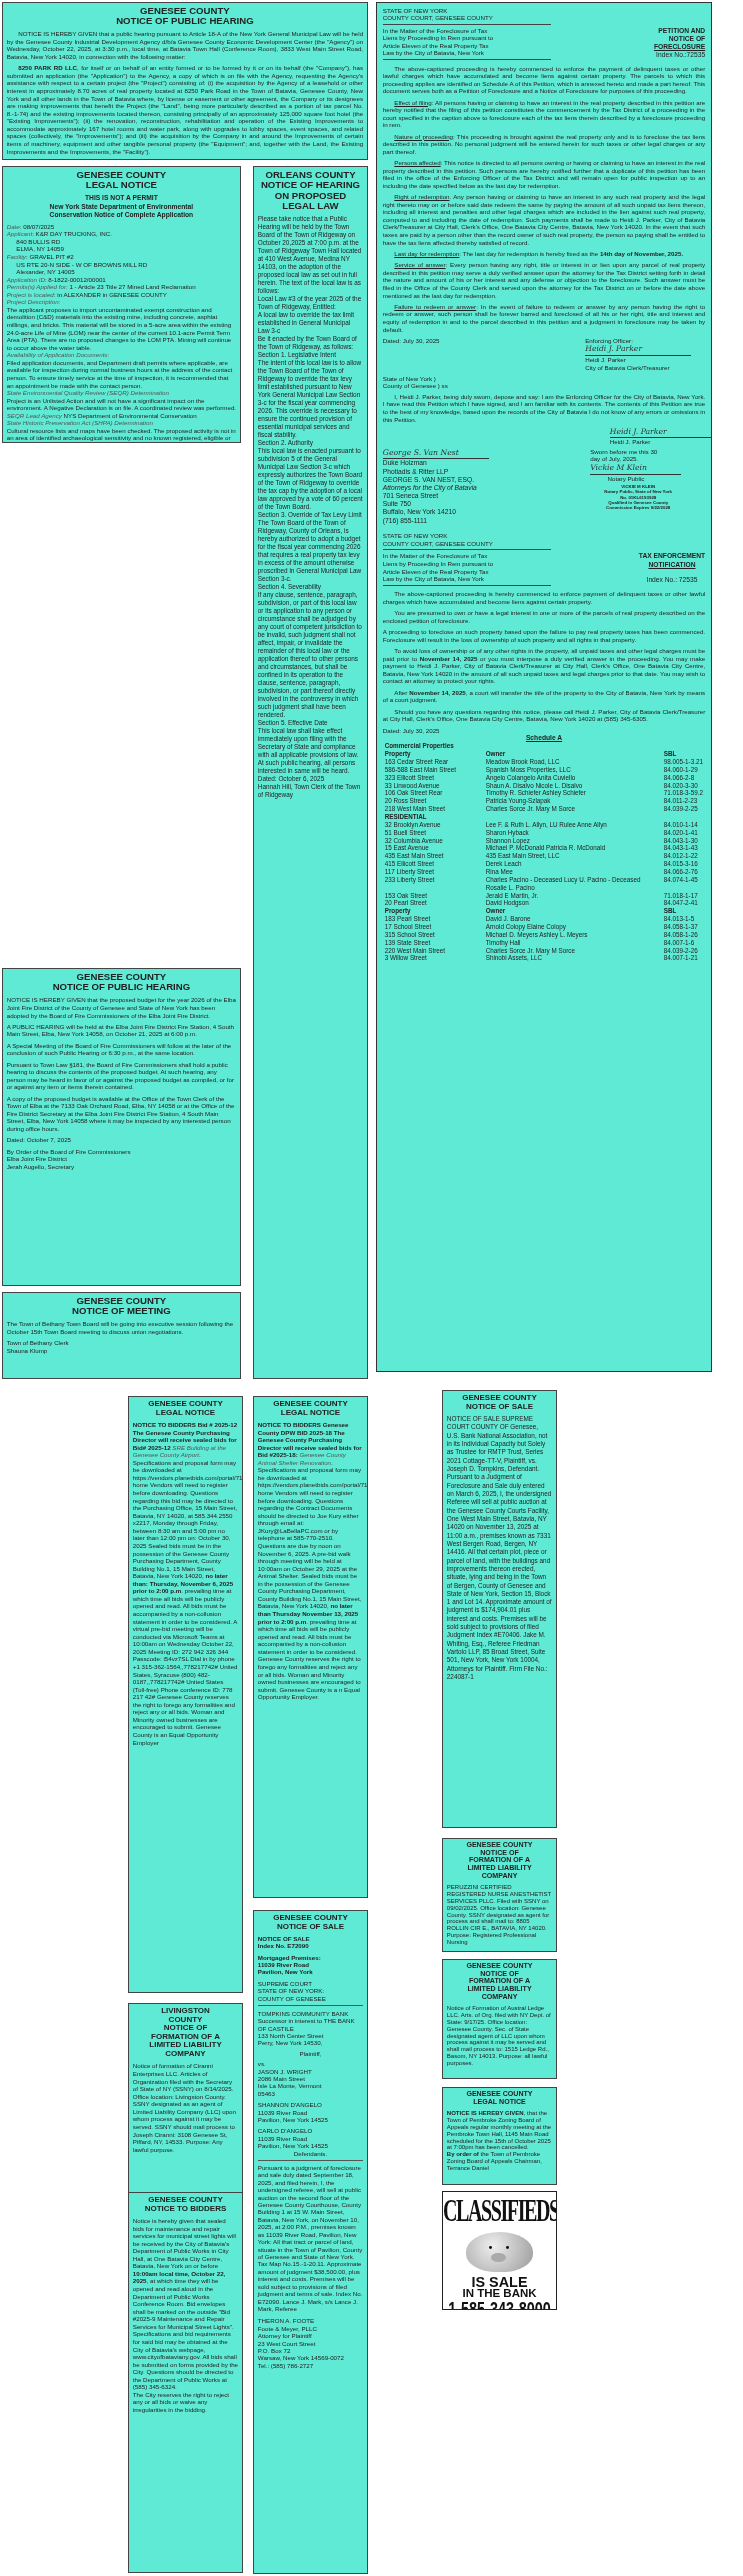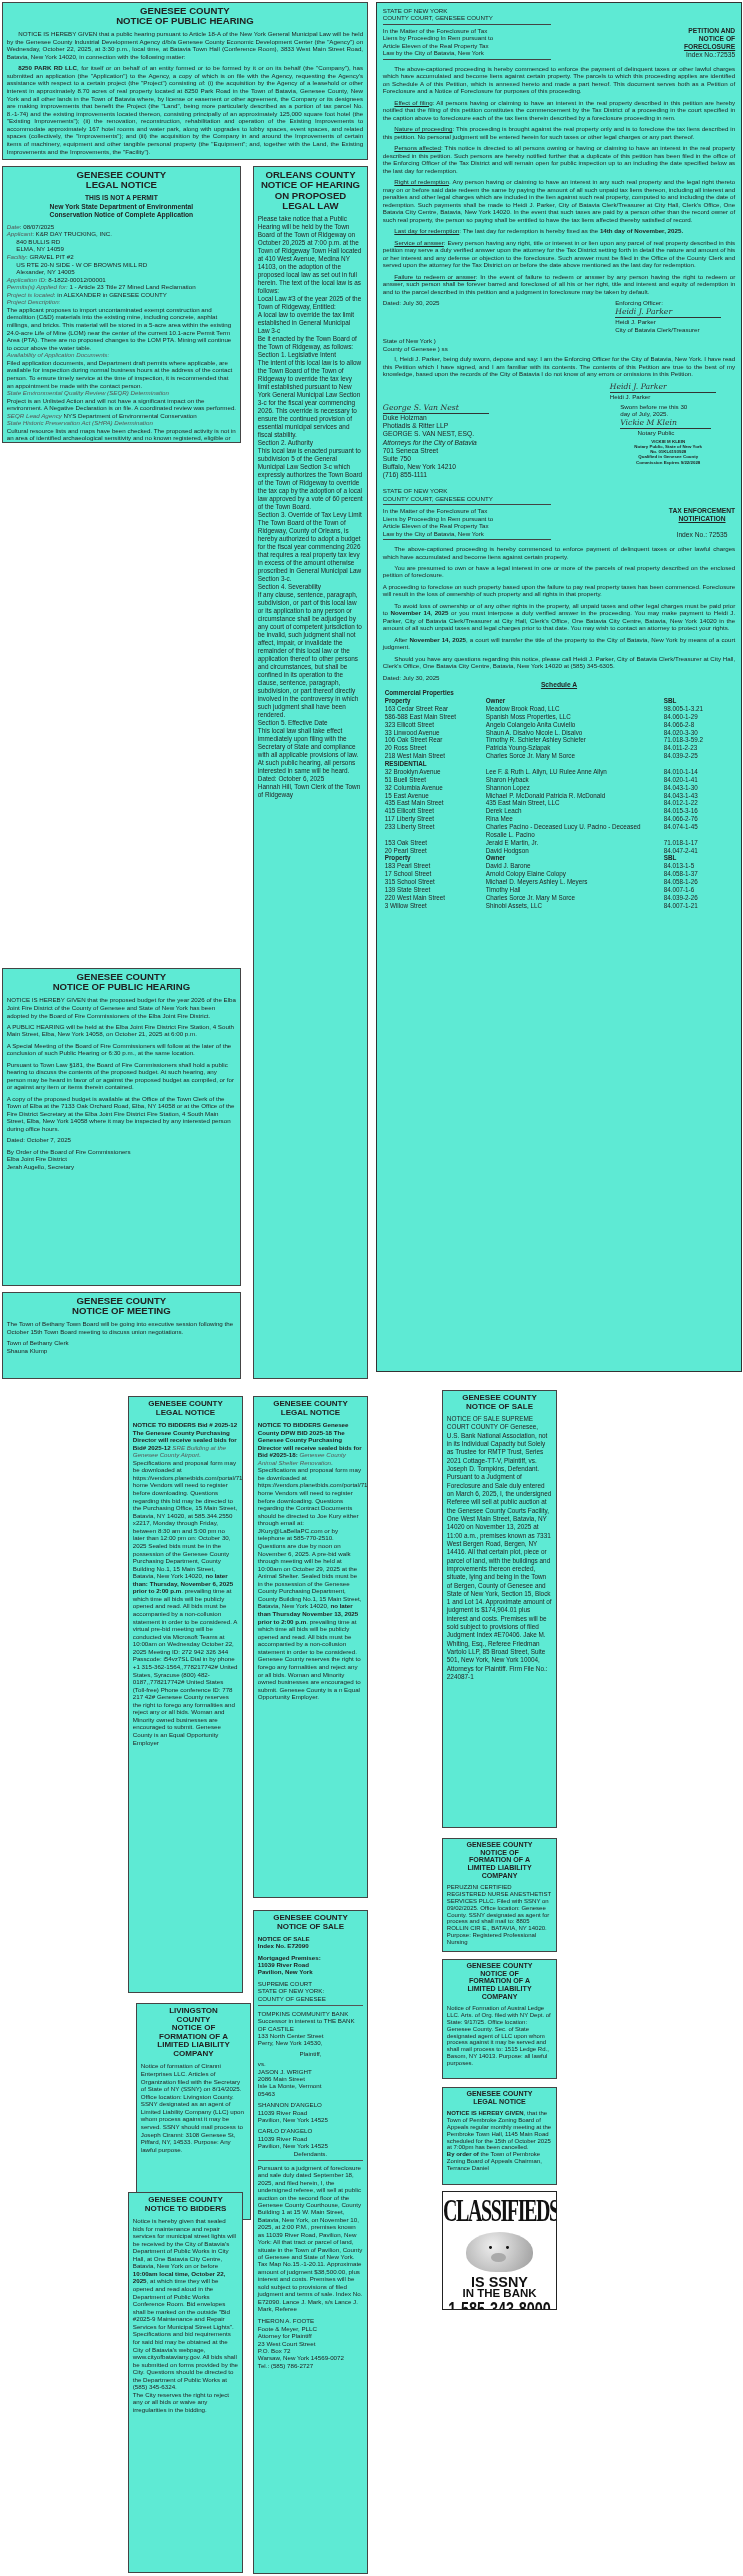--- a/index.html
+++ b/index.html
@@ -126,21 +126,21 @@
     <div>Section 4. Severability</div>
     <div>If any clause, sentence, paragraph, subdivision, or part of this local law or its application to any person or circumstance shall be adjudged by any court of competent jurisdiction to be invalid, such judgment shall not affect, impair, or invalidate the remainder of this local law or the application thereof to other persons and circumstances, but shall be confined in its operation to the clause, sentence, paragraph, subdivision, or part thereof directly involved in the controversy in which such judgment shall have been rendered.</div>
     <div>Section 5. Effective Date</div>
     <div>This local law shall take effect immediately upon filing with the Secretary of State and compliance with all applicable provisions of law.</div>
     <div>At such public hearing, all persons interested in same will be heard.</div>
     <div>Dated: October 6, 2025</div>
     <div>Hannah Hill, Town Clerk of the Town of Ridgeway</div>
   </div>
 </div>
 
-<div class="box thick" style="left:376px;top:1.9px;width:366px;height:1370px;padding:3.8px 5.8px">
+<div class="box thick" style="left:376px;top:1.9px;width:336px;height:1370px;padding:3.8px 5.8px">
   <div style="width:168px;border-bottom:1px solid #444;padding-bottom:1.9px">
       <div>STATE OF NEW YORK</div>
       <div>COUNTY COURT, GENESEE COUNTY</div>
     </div>
   <div class="cap" style="margin-top:1.9px">
     <div style="width:168px;border-bottom:1px solid #444;padding-bottom:1.9px">
       <div>In the Matter of the Foreclosure of Tax</div>
         <div>Liens by Proceeding In Rem pursuant to</div>
         <div>Article Eleven of the Real Property Tax</div>
         <div>Law by the City of Batavia, New York</div>
@@ -391,21 +391,21 @@
 </div>
 
 <div class="box narrow" style="left:442px;top:1390px;width:115px;height:438px">
   <div class="hd sm">
       <div>GENESEE COUNTY</div>
       <div>NOTICE OF SALE</div>
     </div>
   <div style="font-size:6.4px;line-height:1.3">NOTICE OF SALE SUPREME COURT COUNTY OF Genesee, U.S. Bank National Association, not in its Individual Capacity but Solely as Trustee for RMTP Trust, Series 2021 Cottage-TT-V, Plaintiff, vs. Joseph D. Tompkins, Defendant. Pursuant to a Judgment of Foreclosure and Sale duly entered on March 6, 2025, I, the undersigned Referee will sell at public auction at the Genesee County Courts Facility, One West Main Street, Batavia, NY 14020 on November 13, 2025 at 11:00 a.m., premises known as 7331 West Bergen Road, Bergen, NY 14416. All that certain plot, piece or parcel of land, with the buildings and improvements thereon erected, situate, lying and being in the Town of Bergen, County of Genesee and State of New York, Section 15, Block 1 and Lot 14. Approximate amount of judgment is $174,904.01 plus interest and costs. Premises will be sold subject to provisions of filed Judgment Index #E70406. Jake M. Whiting, Esq., Referee Friedman Vartolo LLP, 85 Broad Street, Suite 501, New York, New York 10004, Attorneys for Plaintiff. Firm File No.: 224087-1</div>
 </div>
 
-<div class="box narrow" style="left:136px;top:2003px;width:115px;height:217px">
+<div class="box narrow" style="left:128px;top:2003px;width:115px;height:217px">
   <div class="hd sm">
     <div>LIVINGSTON</div>
     <div>COUNTY</div>
     <div>NOTICE OF</div>
     <div>FORMATION OF A</div>
     <div>LIMITED LIABILITY</div>
     <div>COMPANY</div>
   </div>
   <div style="font-size:6.2px">Notice of formation of Ciranni Enterprises LLC. Articles of Organization filed with the Secretary of State of NY (SSNY) on 8/14/2025. Office location: Livingston County. SSNY designated as an agent of Limited Liability Company (LLC) upon whom process against it may be served. SSNY should mail process to Joseph Ciranni: 3108 Genesee St, Piffard, NY, 14533. Purpose: Any lawful purpose.</div>
 </div>
@@ -507,17 +507,17 @@
   <div style="font-size:6px;line-height:1.15"><span class="b">NOTICE IS HEREBY GIVEN</span><span>, that the Town of Pembroke Zoning Board of Appeals regular monthly meeting at the Pembroke Town Hall, 1145 Main Road scheduled for the 15th of October 2025 at 7:00pm has been cancelled.</span><br><span class="b">By order of</span><span> the Town of Pembroke Zoning Board of Appeals Chairman, Terrance Daniel</span></div>
 </div>
 
 <div class="ad">
   <div class="t1">CLASSIFIEDS</div>
   <div class="pig">
     <span class="ey" style="left:23px"></span>
     <span class="ey" style="left:40px"></span>
     <span class="sn"></span>
   </div>
-  <div class="t2" style="margin-top:3.8px">IS SSNY</div>
+  <div class="t2" style="margin-top:3.8px">IS SALE</div>
   <div class="t3">IN THE BANK</div>
   <div class="t4">1-585-343-8000</div>
 </div>
 
 
 </body></html>

